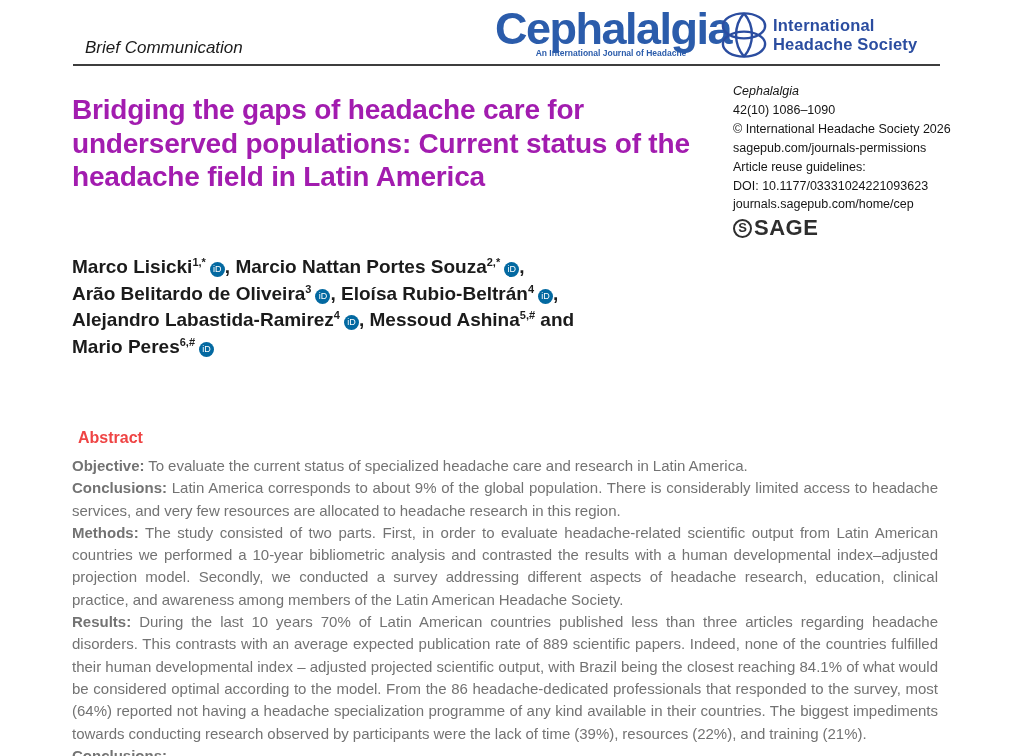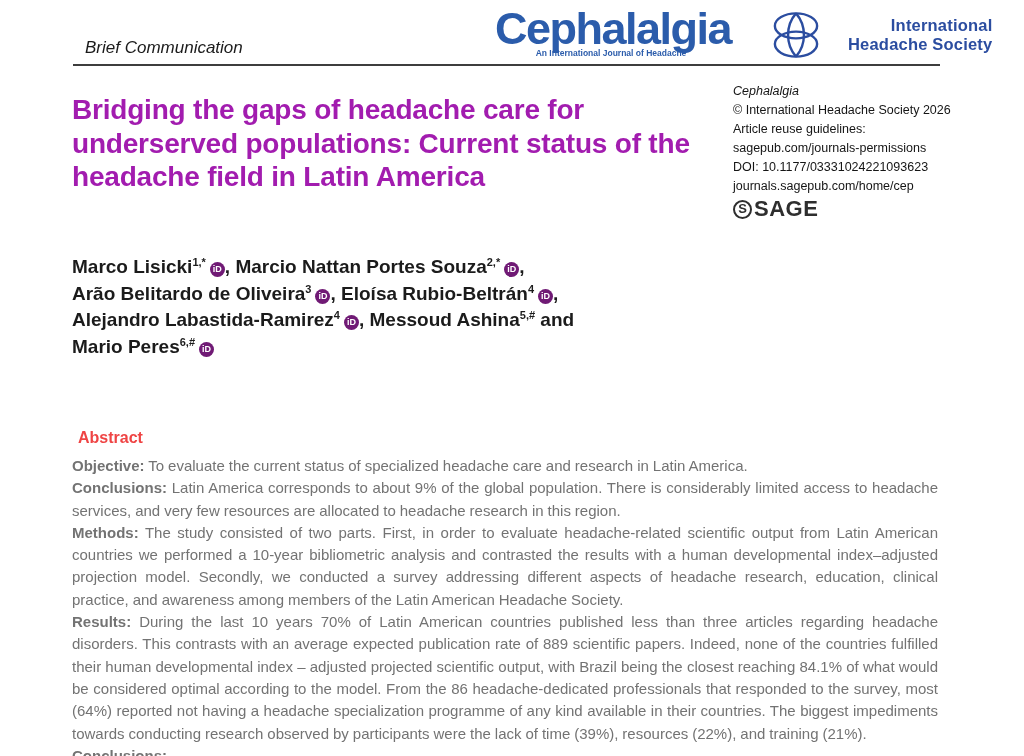--- a/index.html
+++ b/index.html
@@ -14,36 +14,36 @@
   .header-rule{
     position:absolute;left:73px;top:64px;width:867px;height:2px;background:#3d3d3d;
   }
   .ceph-logo{position:absolute;left:495px;top:6px;width:232px;}
   .ceph-wordmark{
     display:block;font-size:45px;line-height:46px;font-weight:700;color:#2b5cab;letter-spacing:-1.5px;
   }
   .ceph-tagline{
     display:block;text-align:center;font-size:8.5px;font-weight:700;color:#2b5cab;margin-top:-4px;
   }
-  .ihs{position:absolute;left:772px;top:9px;display:flex;align-items:center;gap:28px;text-align:right;}
+  .ihs{position:absolute;left:720px;top:9px;display:flex;align-items:center;gap:5px;}
   .ihs-emblem{width:48px;height:52px;}
   .ihs-text{font-size:16.5px;font-weight:600;color:#2b4da0;line-height:19px;letter-spacing:.2px;}
   
   .title{
     position:absolute;left:72px;top:93px;width:618px;margin:0;
     font-size:28px;line-height:33.5px;font-weight:700;color:#a21caf;letter-spacing:-.2px;
   }
   .authors{
     position:absolute;left:72px;top:254px;width:640px;
     font-size:19px;font-weight:700;line-height:26.5px;color:#1b1b1b;
   }
   .authors sup{font-size:11px;line-height:0;vertical-align:super;}
   .orcid{
     display:inline-block;width:15px;height:15px;border-radius:50%;
-    background:#701a75;color:#fff;font-size:9px;font-weight:700;font-style:normal;
+    background:#0369a1;color:#fff;font-size:9px;font-weight:400;font-style:normal;
     text-align:center;line-height:15px;margin-left:4px;vertical-align:1px;letter-spacing:0;
   }
   
   .meta{
     position:absolute;left:733px;top:82px;width:240px;
     font-size:12.5px;line-height:18.9px;color:#151515;
   }
   .meta div{white-space:nowrap;}
   .meta .it{font-style:italic;}
   .sage{margin-top:5px;display:flex;align-items:center;gap:2px;}
@@ -96,23 +96,24 @@
 
   <div class="authors" id="authors">
       <div><span>Marco Lisicki<sup>1,*</sup><span class="orcid">iD</span>, </span><span>Marcio Nattan Portes Souza<sup>2,*</sup><span class="orcid">iD</span>,</span></div>
       <div><span>Arão Belitardo de Oliveira<sup>3</sup><span class="orcid">iD</span>, </span><span>Eloísa Rubio-Beltrán<sup>4</sup><span class="orcid">iD</span>,</span></div>
       <div><span>Alejandro Labastida-Ramirez<sup>4</sup><span class="orcid">iD</span>, </span><span>Messoud Ashina<sup>5,#</sup> and</span></div>
       <div><span>Mario Peres<sup>6,#</sup><span class="orcid">iD</span></span></div>
     </div>
 
   <div class="meta">
     <div class="it">Cephalalgia</div>
+    <div>42(10) 1086–1090</div>
     <div>© International Headache Society 2026</div>
+    <div>sagepub.com/journals-permissions</div>
     <div>Article reuse guidelines:</div>
-    <div>sagepub.com/journals-permissions</div>
     <div>DOI: 10.1177/03331024221093623</div>
     <div>journals.sagepub.com/home/cep</div>
     <div class="sage">
       <span class="sage-s">S</span>
       <span class="sage-name">SAGE</span>
     </div>
   </div>
 
   <section class="abstract">
     <h2 class="abstract-heading">Abstract</h2>

